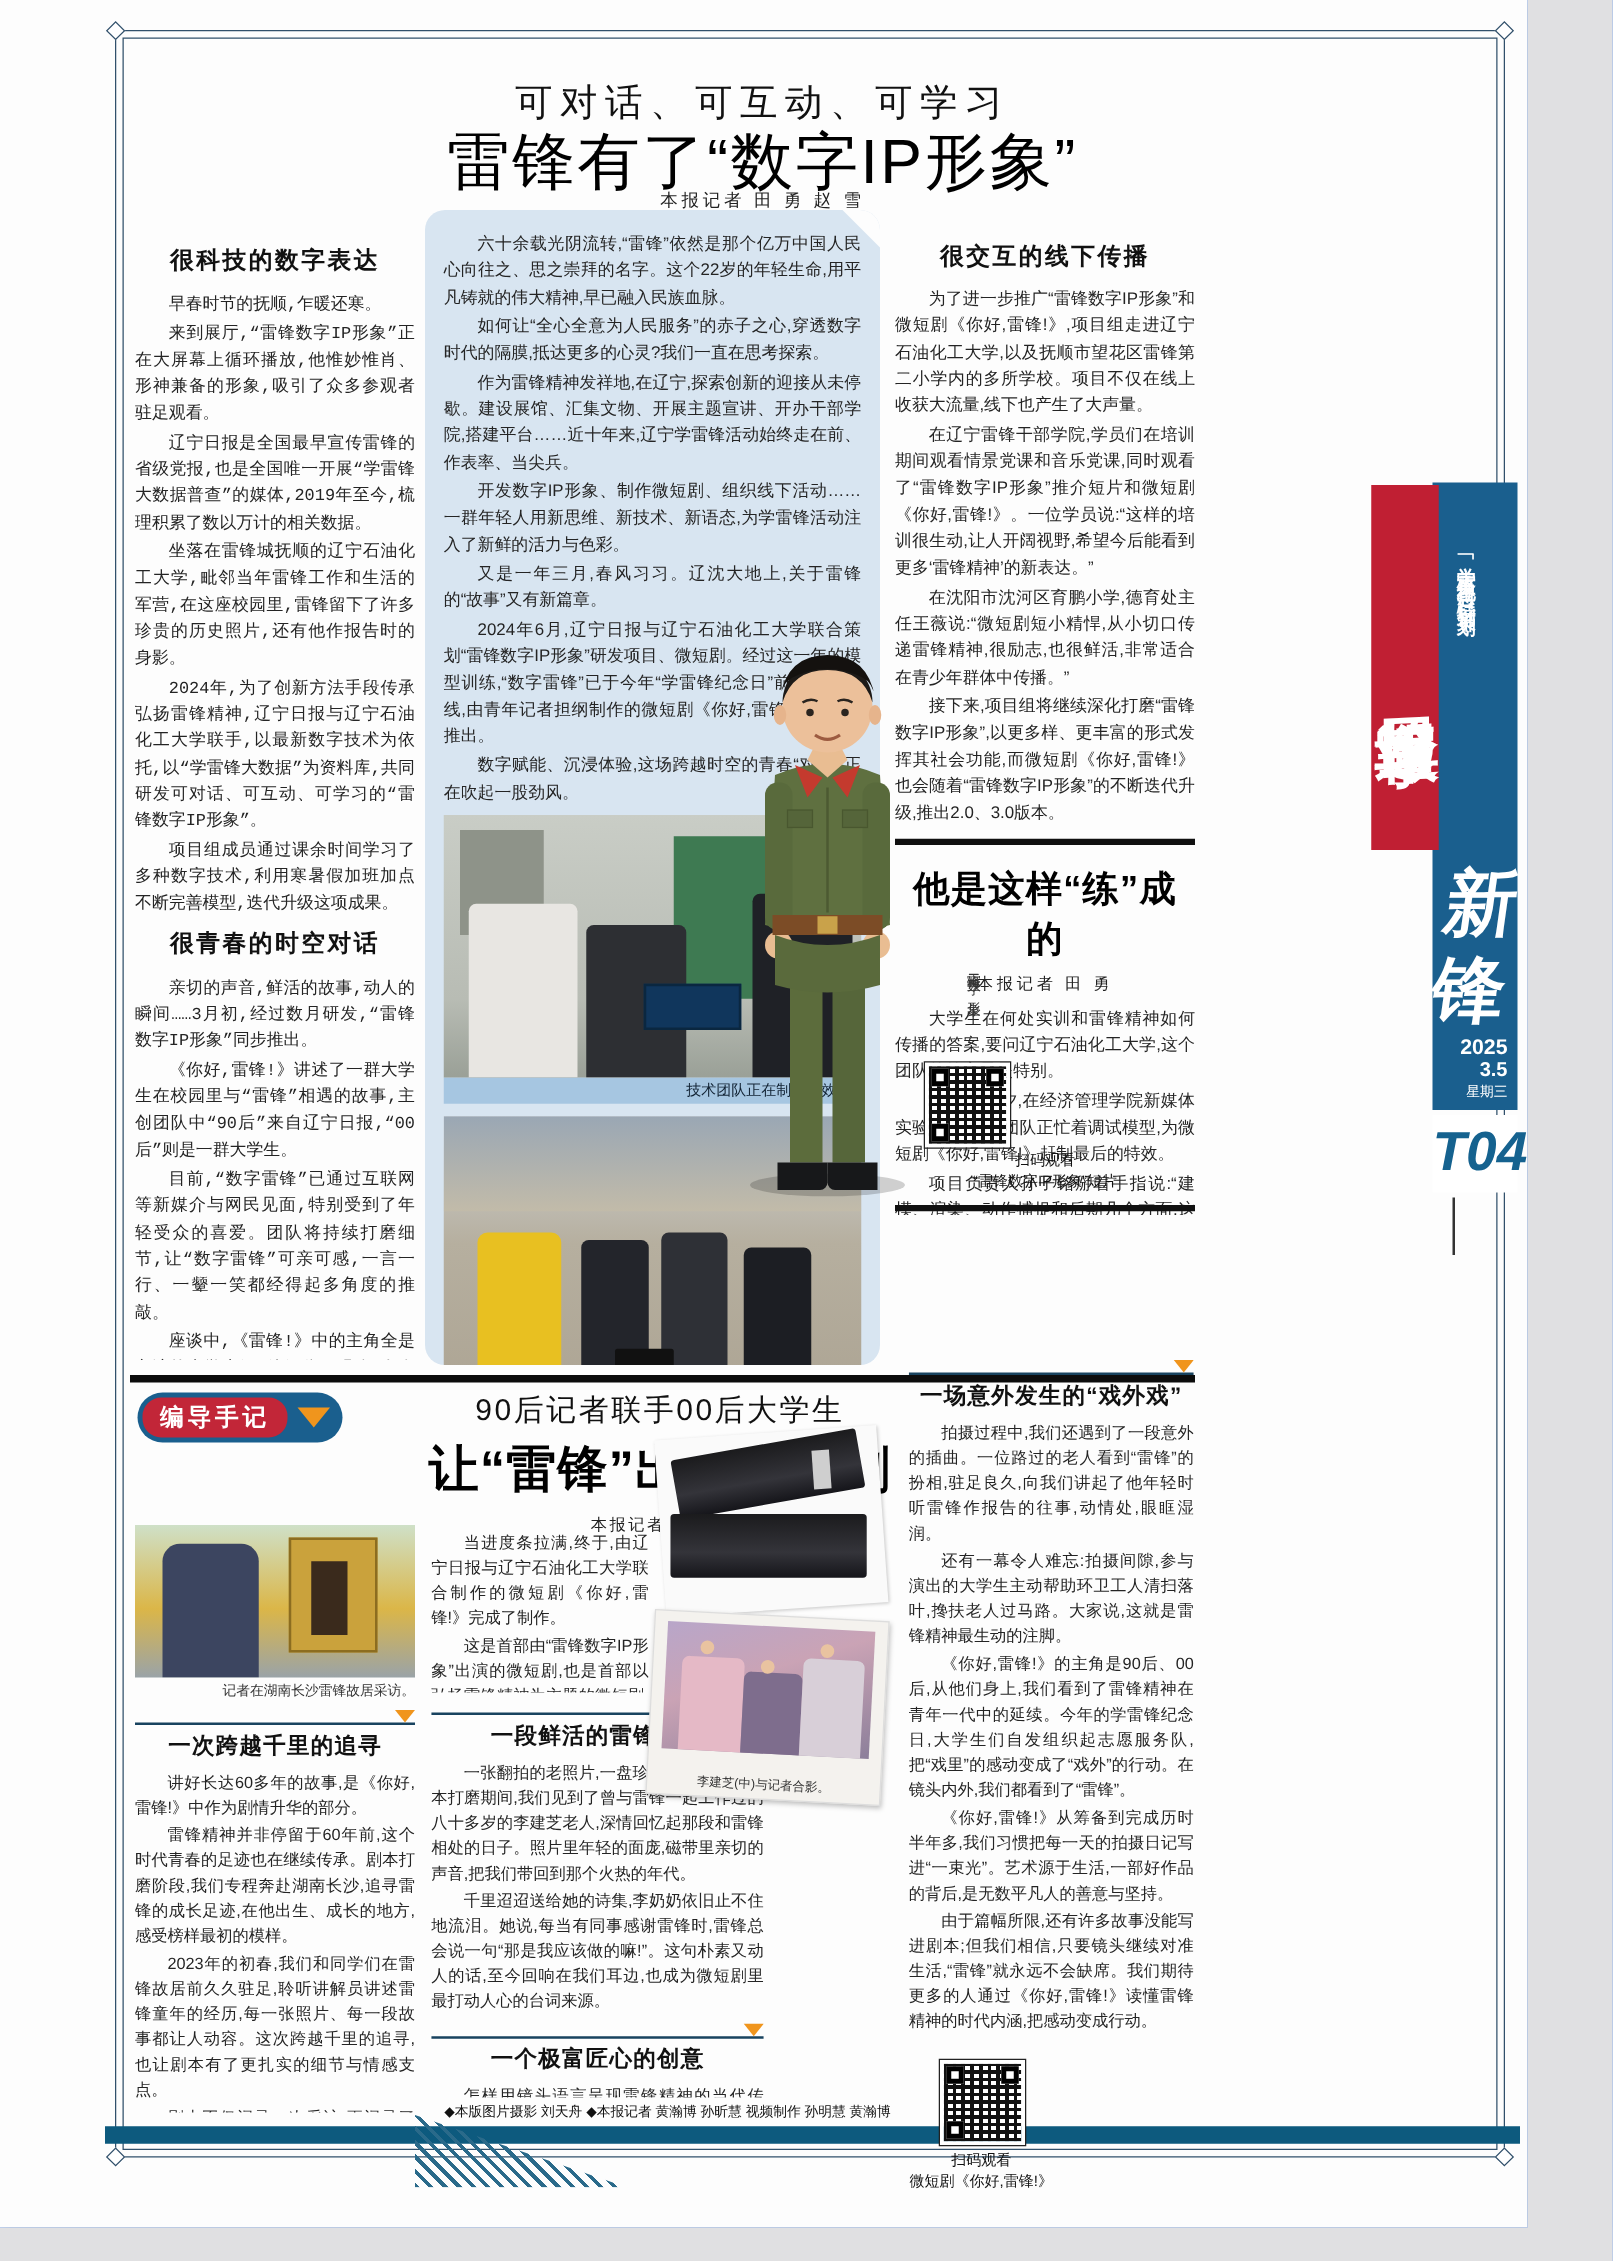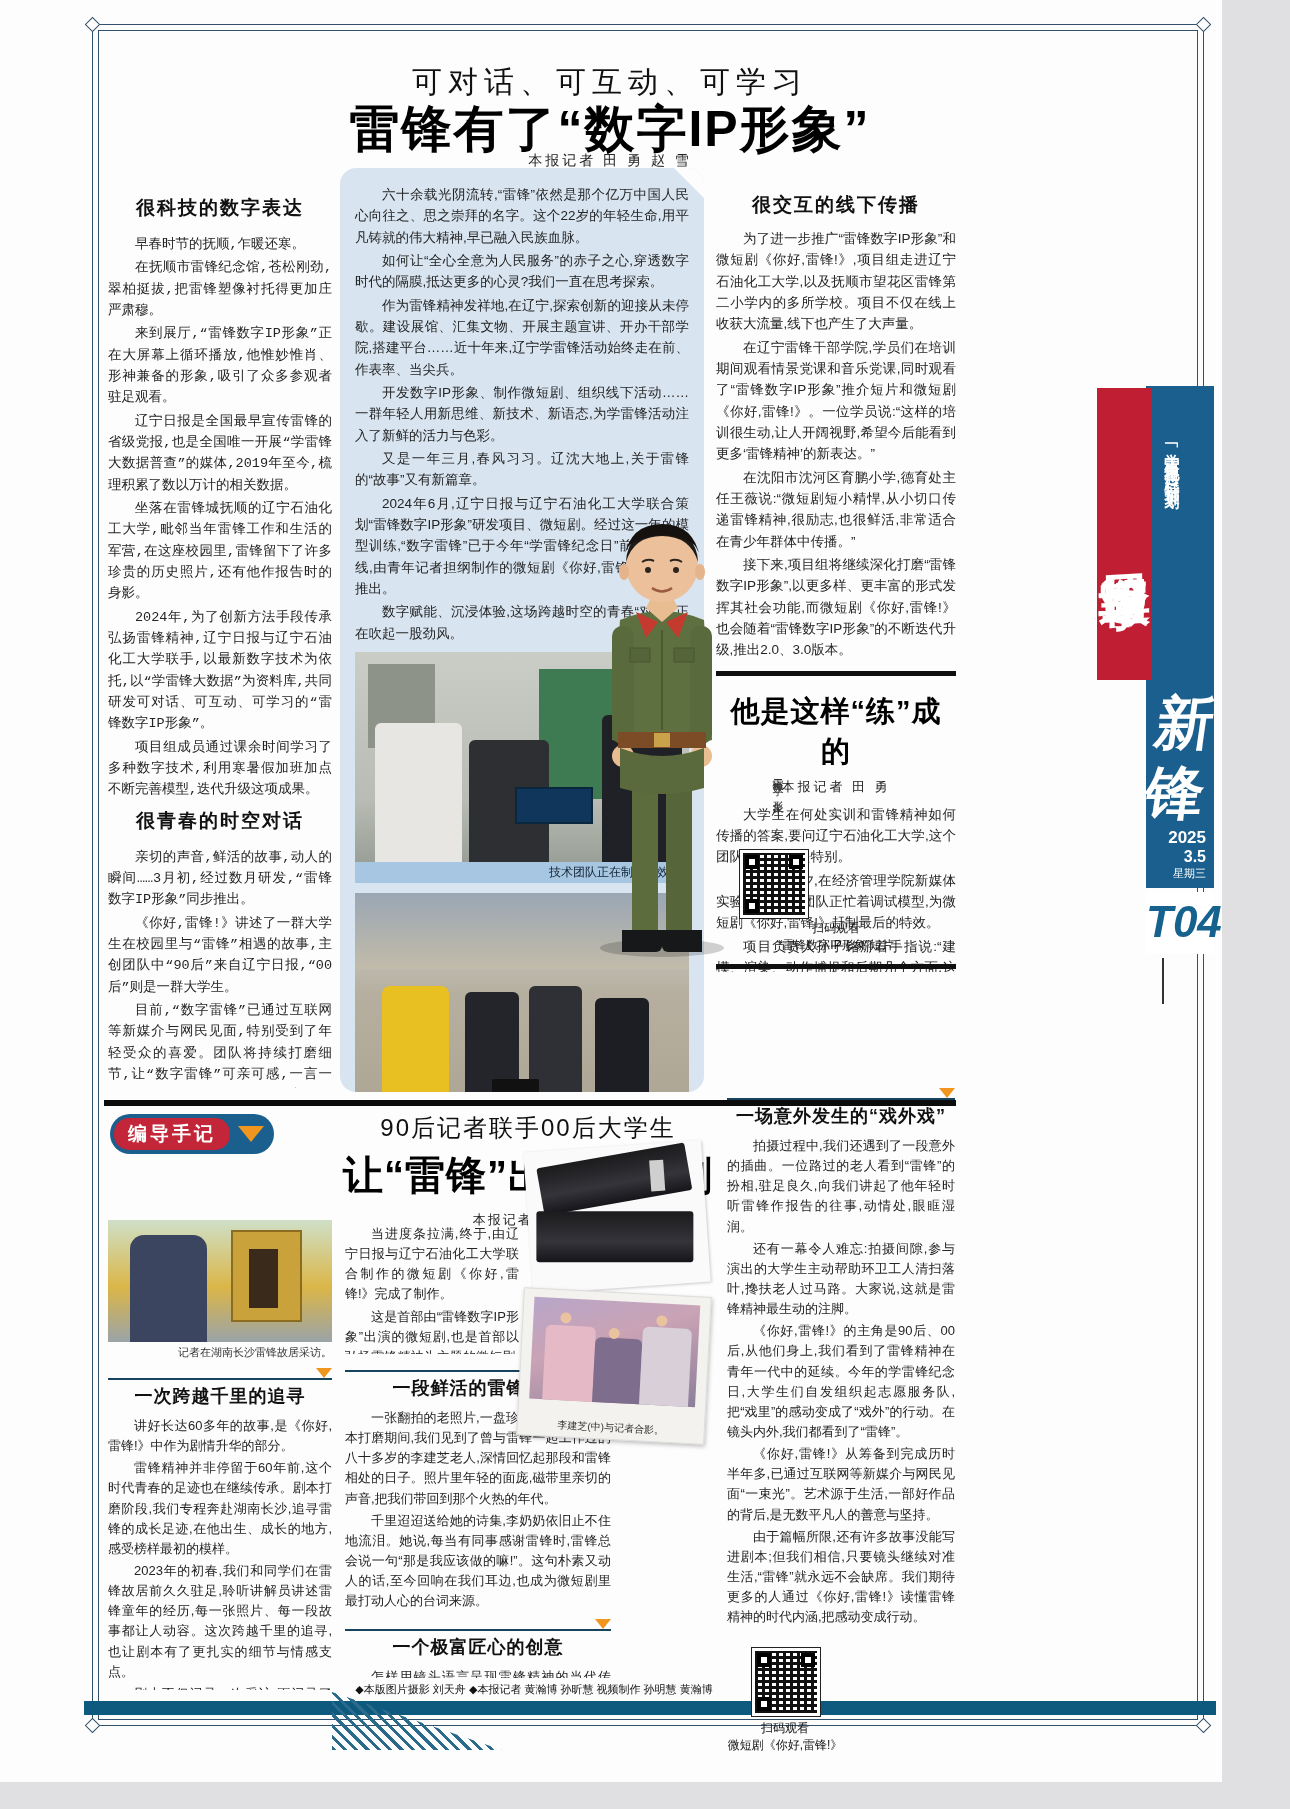--- a/index.html
+++ b/index.html
@@ -5,21 +5,21 @@
   html,body{margin:0;padding:0;background:#d7d7d9;}
   #stage{position:relative;width:1290px;height:1809px;background:#3b82f6;overflow:hidden;
          font-family:"Liberation Sans","DejaVu Sans",sans-serif;color:#1c1c1c;}
   .sheet{position:absolute;left:0;top:0;width:1222px;height:1782px;background:#fdfdfd;box-shadow:2px 2px 6px rgba(0,0,0,.25);}
   
   .frame{position:absolute;left:92px;top:24px;width:1110px;height:1700px;border:1px solid #31506b;}
   .frame2{position:absolute;left:5px;top:5px;right:5px;bottom:5px;border:1px solid #31506b;}
   .corner{position:absolute;width:9px;height:9px;background:#fff;border:1px solid #31506b;transform:rotate(45deg);}
   
   .kicker{position:absolute;left:300px;top:62px;width:620px;text-align:center;font-size:30px;letter-spacing:6px;color:#111;}
-  .headline{position:absolute;left:220px;top:96px;width:780px;text-align:center;font-size:50px;font-weight:bold;letter-spacing:2px;color:#000;}
+  .headline{position:absolute;left:220px;top:96px;width:780px;text-align:center;font-size:50px;font-weight:normal;letter-spacing:2px;color:#000;}
   .byline{position:absolute;left:400px;top:152px;width:420px;text-align:center;font-size:14px;color:#222;letter-spacing:3px;}
   
   .bt{font-size:13.5px;line-height:1.58;text-align:justify;color:#242424;}
   .bt p{margin:0 0 2px 0;text-indent:2em;}
   .sub{font-weight:bold;font-size:19px;text-align:center;letter-spacing:2px;color:#111;margin:6px 0 10px 0;}
   
   .leftcol{position:absolute;left:108px;top:188px;width:224px;height:900px;overflow:hidden;font-family:Liberation Mono, monospace;}
   .panel{position:absolute;left:340px;top:168px;width:364px;height:924px;background:#d8e5f1;border-radius:16px;overflow:hidden;}
   .panel-cut{position:absolute;top:0;right:0;width:0;height:0;border-top:30px solid #fdfdfd;border-left:30px solid transparent;}
   .panel-inner{padding:16px 15px 0 15px;}
@@ -100,21 +100,20 @@
     <div class="corner" style="right:-6px;bottom:-6px;"></div>
   </div>
 
   <div class="kicker">可对话、可互动、可学习</div>
   <div class="headline">雷锋有了“数字IP形象”</div>
   <div class="byline">本报记者 田 勇 赵 雪</div>
 
   <div class="leftcol bt">
     <div class="sub">很科技的数字表达</div>
     <p>早春时节的抚顺,乍暖还寒。</p>
-    <p>在抚顺市雷锋纪念馆,苍松刚劲,翠柏挺拔,把雷锋塑像衬托得更加庄严肃穆。</p>
     <p>来到展厅,“雷锋数字IP形象”正在大屏幕上循环播放,他惟妙惟肖、形神兼备的形象,吸引了众多参观者驻足观看。</p>
     <p>辽宁日报是全国最早宣传雷锋的省级党报,也是全国唯一开展“学雷锋大数据普查”的媒体,2019年至今,梳理积累了数以万计的相关数据。</p>
     <p>坐落在雷锋城抚顺的辽宁石油化工大学,毗邻当年雷锋工作和生活的军营,在这座校园里,雷锋留下了许多珍贵的历史照片,还有他作报告时的身影。</p>
     <p>2024年,为了创新方法手段传承弘扬雷锋精神,辽宁日报与辽宁石油化工大学联手,以最新数字技术为依托,以“学雷锋大数据”为资料库,共同研发可对话、可互动、可学习的“雷锋数字IP形象”。</p>
     <p>项目组成员通过课余时间学习了多种数字技术,利用寒暑假加班加点不断完善模型,迭代升级这项成果。</p>
     <div class="sub">很青春的时空对话</div>
     <p>亲切的声音,鲜活的故事,动人的瞬间……3月初,经过数月研发,“雷锋数字IP形象”同步推出。</p>
     <p>《你好,雷锋!》讲述了一群大学生在校园里与“雷锋”相遇的故事,主创团队中“90后”来自辽宁日报,“00后”则是一群大学生。</p>
     <p>目前,“数字雷锋”已通过互联网等新媒介与网民见面,特别受到了年轻受众的喜爱。团队将持续打磨细节,让“数字雷锋”可亲可感,一言一行、一颦一笑都经得起多角度的推敲。</p>
     <p>座谈中,《雷锋!》中的主角全是主演的大学生们,他们分工明确:有人负责建模与渲染,有人负责动作捕捉与配音,每个人都有不小的进步。刘雨桐说,这次经历除了让自己的专业技术精进不少,更重要的是一堂生动的思政课,让更多的年轻人走进、认识和了解雷锋精神,把青春融入时代洪流。</p>
@@ -315,21 +314,21 @@
 
   <div class="colC">
     <div class="subrow">
         <span class="tri"></span>
       </div>
     <div class="b-sub">一场意外发生的“戏外戏”</div>
     <div class="bt2">
       <p>拍摄过程中,我们还遇到了一段意外的插曲。一位路过的老人看到“雷锋”的扮相,驻足良久,向我们讲起了他年轻时听雷锋作报告的往事,动情处,眼眶湿润。</p>
       <p>还有一幕令人难忘:拍摄间隙,参与演出的大学生主动帮助环卫工人清扫落叶,搀扶老人过马路。大家说,这就是雷锋精神最生动的注脚。</p>
       <p>《你好,雷锋!》的主角是90后、00后,从他们身上,我们看到了雷锋精神在青年一代中的延续。今年的学雷锋纪念日,大学生们自发组织起志愿服务队,把“戏里”的感动变成了“戏外”的行动。在镜头内外,我们都看到了“雷锋”。</p>
-      <p>《你好,雷锋!》从筹备到完成历时半年多,已通过互联网等新媒介与网民见面“一束光”。艺术源于生活,一部好作品的背后,是无数平凡人的善意与坚持。</p>
+      <p>《你好,雷锋!》从筹备到完成历时半年多,我们习惯把每一天的拍摄日记写进“一束光”。艺术源于生活,一部好作品的背后,是无数平凡人的善意与坚持。</p>
       <p>由于篇幅所限,还有许多故事没能写进剧本;但我们相信,只要镜头继续对准生活,“雷锋”就永远不会缺席。我们期待更多的人通过《你好,雷锋!》读懂雷锋精神的时代内涵,把感动变成行动。</p>
     </div>
   </div>
 
   <div class="credits">◆本版图片摄影 刘天舟 ◆本报记者 黄瀚博 孙昕慧 视频制作 孙明慧 黄瀚博</div>
   <div class="hatch"></div>
   <div class="tealbar"></div>
   <div class="qr2wrap">
     <div class="qr">
       <div class="qrf" style="left:2px;top:2px;"></div>

